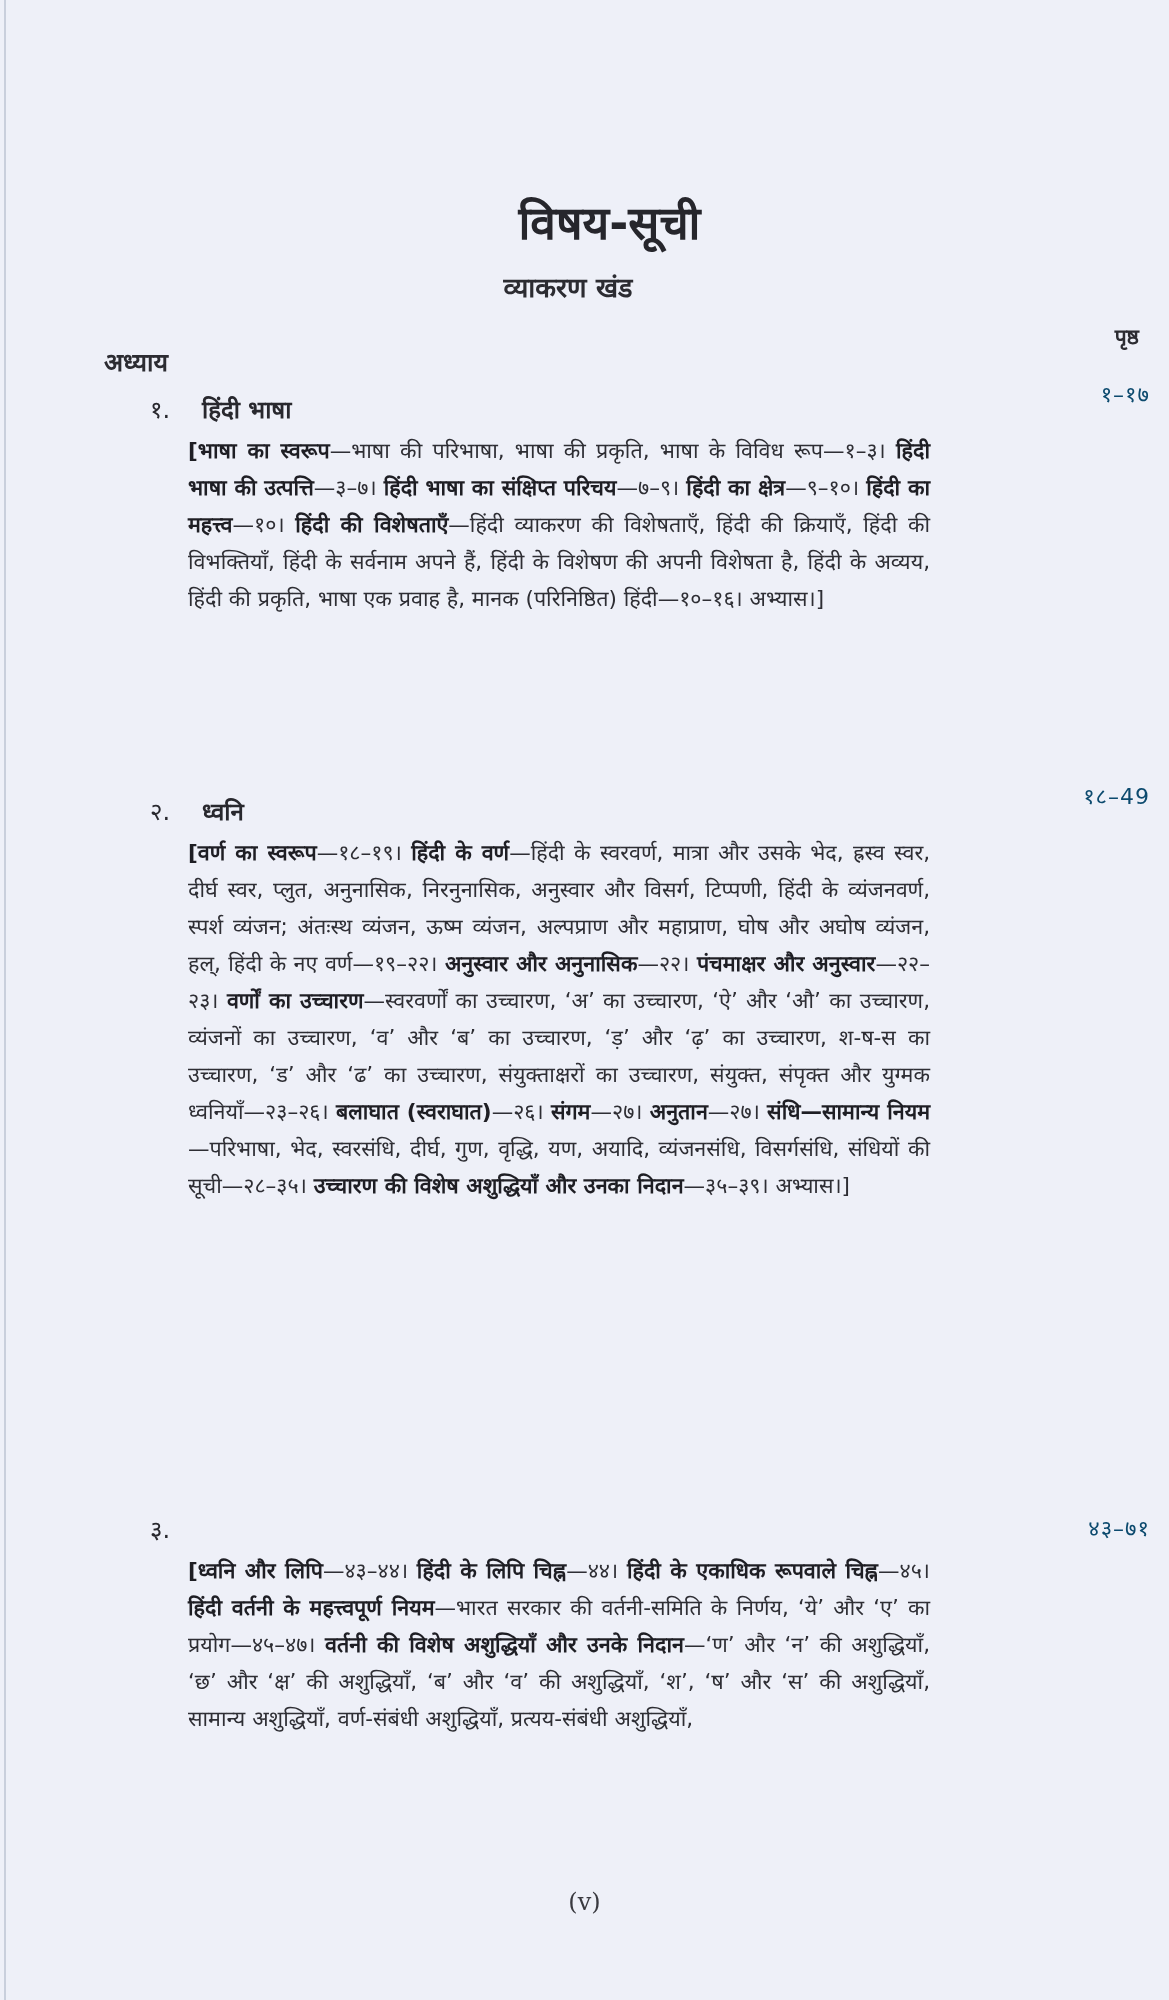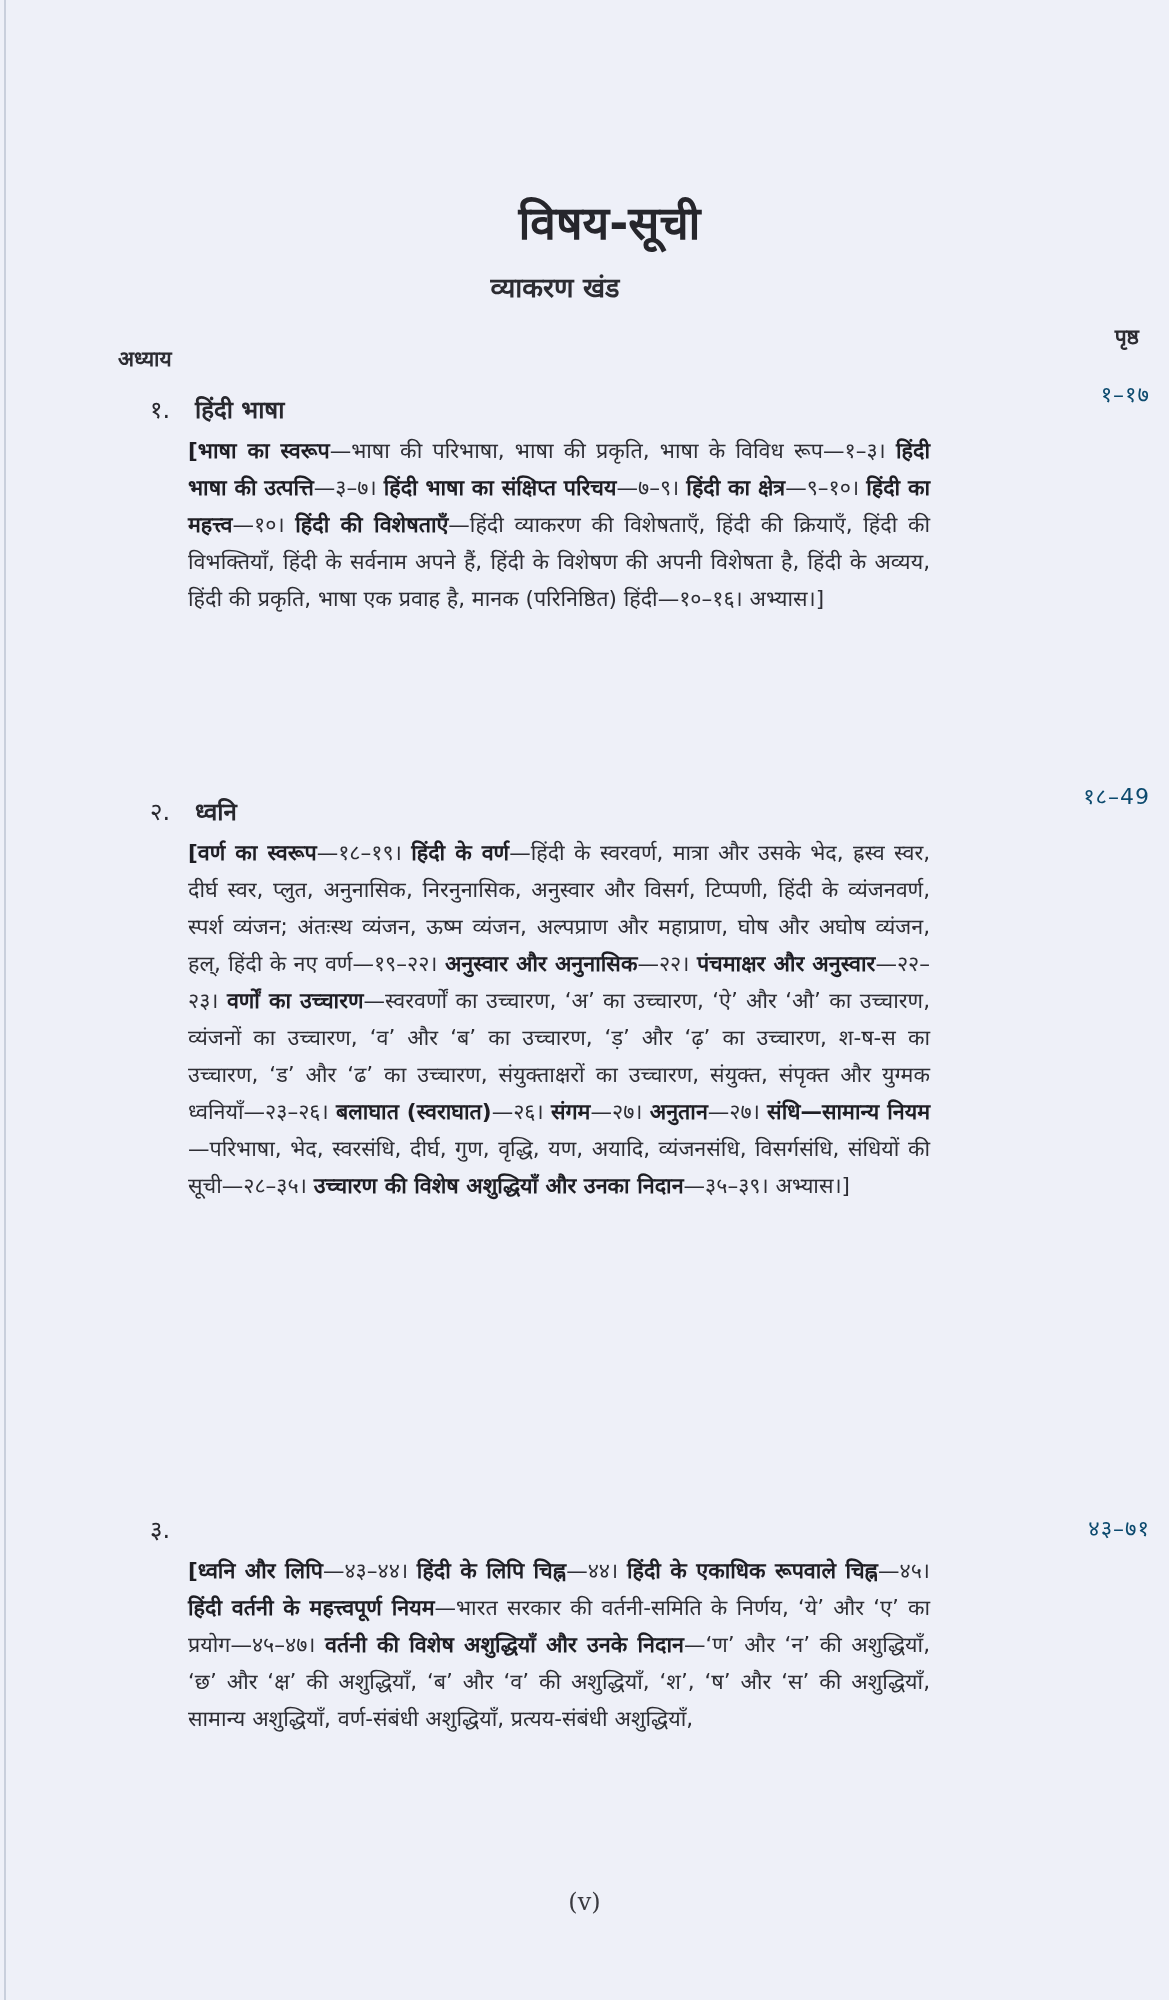--- a/index.html
+++ b/index.html
@@ -29,33 +29,33 @@
     width: 1169px;
     top: 190px;
     text-align: center;
     font-size: 46px;
     font-weight: bold;
     color: #26262c;
     padding-left: 25px;
   }
   .subtitle {
     position: absolute;
-    left: 0;
+    left: 13px;
     width: 1110px;
     top: 268px;
     text-align: center;
     font-size: 27px;
     font-weight: bold;
     color: #2c2c32;
   }
   .col-head-left {
     position: absolute;
-    left: 118px;
+    left: 104px;
     top: 344px;
-    font-size: 21px;
+    font-size: 25px;
     font-weight: bold;
     color: #2c2c32;
   }
   .col-head-right {
     position: absolute;
     right: 30px;
     top: 322px;
     font-size: 21px;
     font-weight: bold;
     color: #2c2c32;
@@ -74,21 +74,21 @@
     color: #28282e;
   }
   .chapter-num {
     position: absolute;
     left: 0;
     top: 0;
     font-weight: normal;
   }
   .chapter-title {
     position: absolute;
-    left: 45px;
+    left: 52px;
     top: 0;
   }
   .chapter-pages {
     position: absolute;
     right: 0;
     top: -14px;
     font-size: 22px;
     font-weight: normal;
     color: #0c4a6e;
     letter-spacing: 1px;

